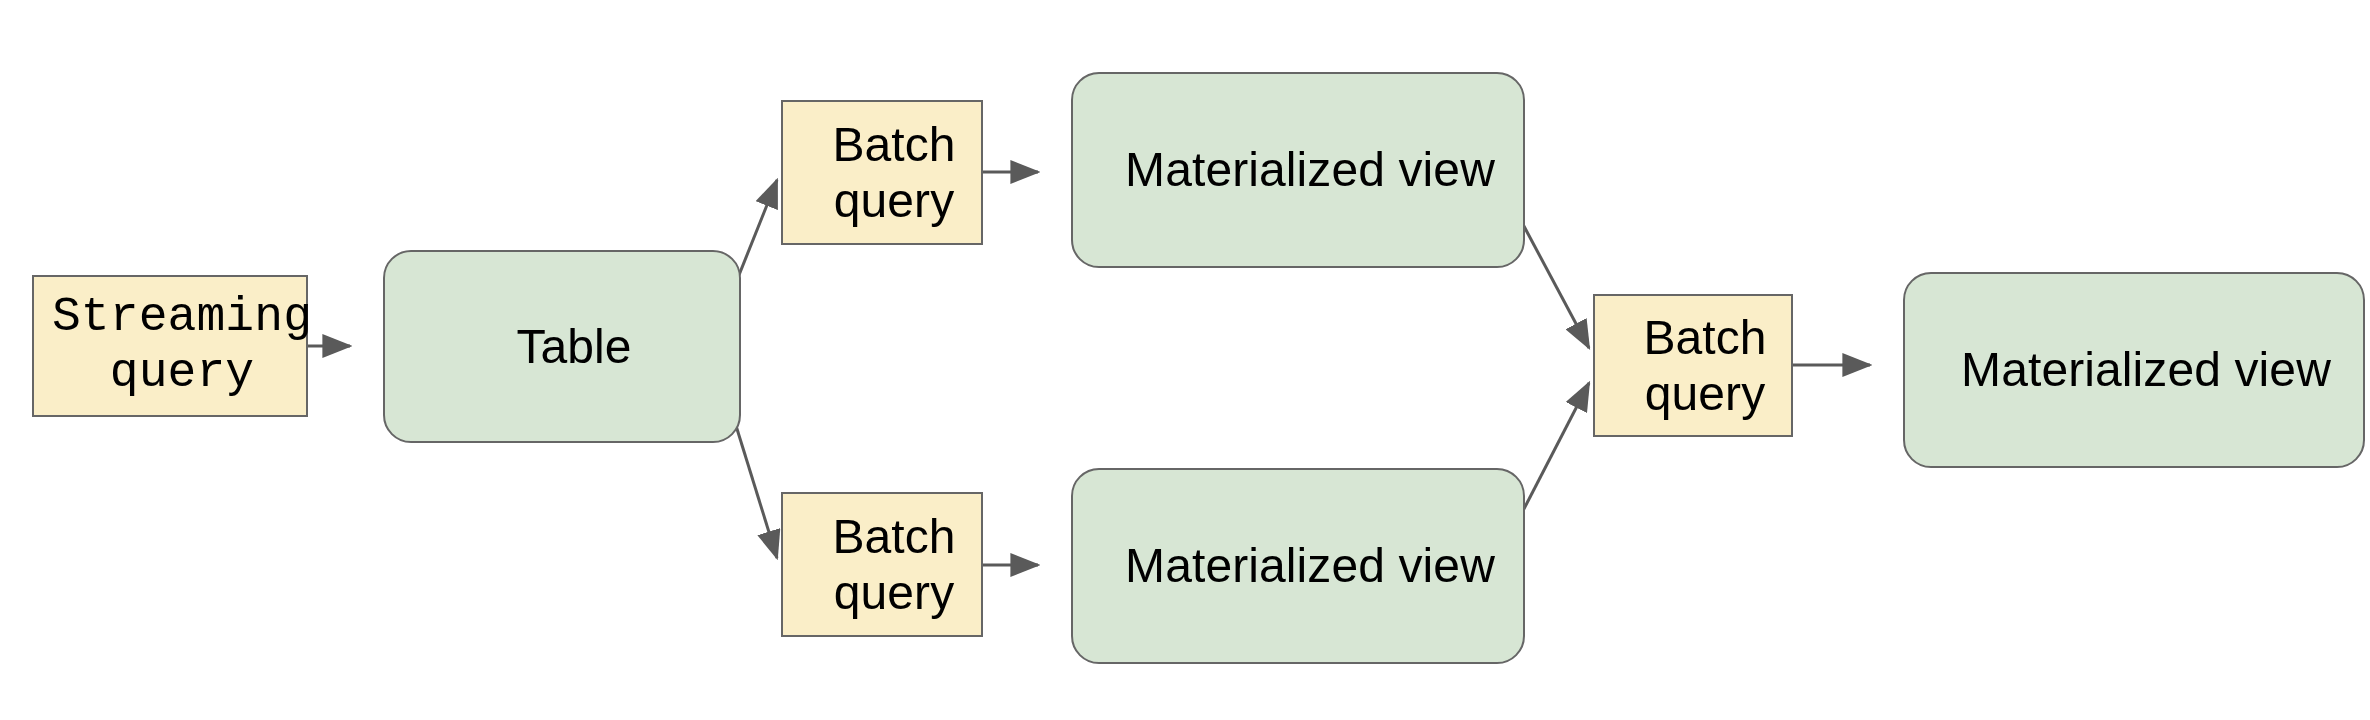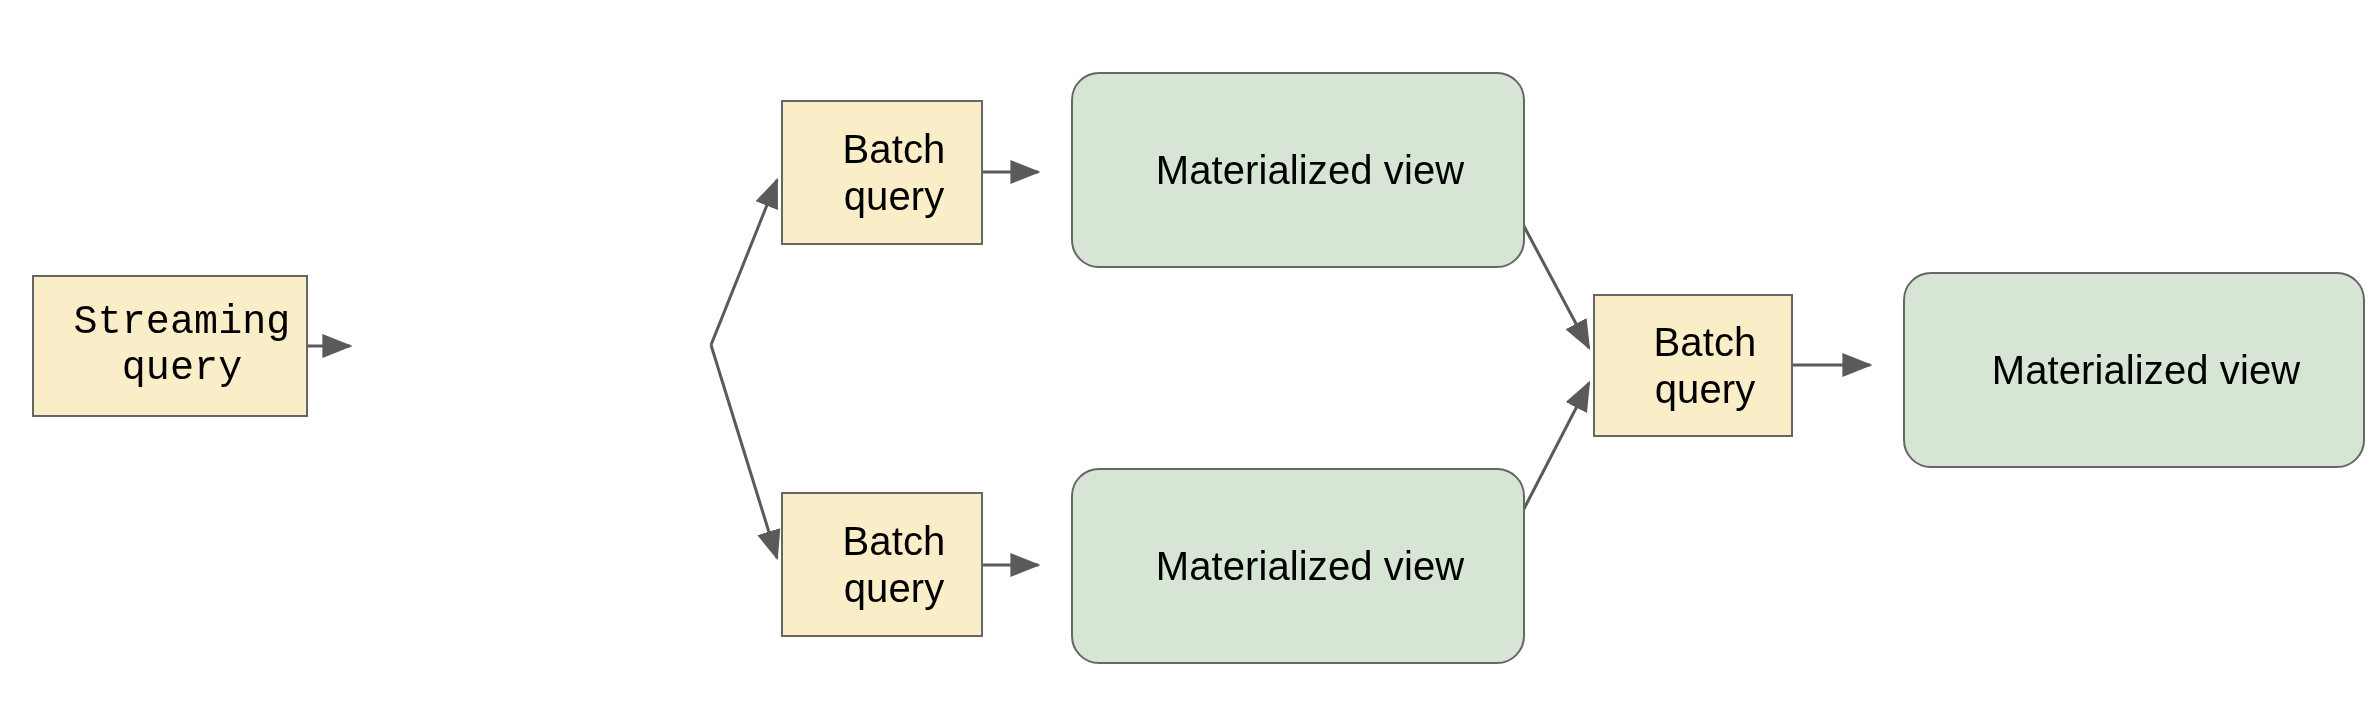--- a/index.html
+++ b/index.html
@@ -26,21 +26,21 @@
     pointer-events: none;
   }
   .node {
     position: absolute;
     box-sizing: border-box;
     display: flex;
     align-items: center;
     justify-content: center;
     text-align: center;
     color: #000000;
-    font-size: 40px;
+    font-size: 48px;
     line-height: 1.16;
     letter-spacing: 0.1px;
     border: 2px solid #666666;
     padding-left: 24px;
   }
   .node.process {
     background: #faeec8;
     border-radius: 0;
   }
   .node.store {
@@ -97,20 +97,23 @@
     <g>
       <line x1="1793" y1="365" x2="1870" y2="365" stroke="#5a5a5a" stroke-width="3" marker-end="url(#arrowhead)"></line>
     </g>
   </svg>
 
   <div class="node process" style="left:32px; top:275px; width:276px; height:142px;font-family:Liberation Mono, monospace;">
     <span class="label">Streaming
 query</span>
   </div>
 
+  <div class="node store" style="left:355px; top:250px; width:358px; height:193px;">
+    <span class="label">Table</span>
+  </div>
 
   <div class="node process" style="left:781px; top:100px; width:202px; height:145px;">
     <span class="label">Batch
 query</span>
   </div>
 
   <div class="node store" style="left:1043px; top:72px; width:454px; height:196px;">
     <span class="label">Materialized view</span>
   </div>
 

